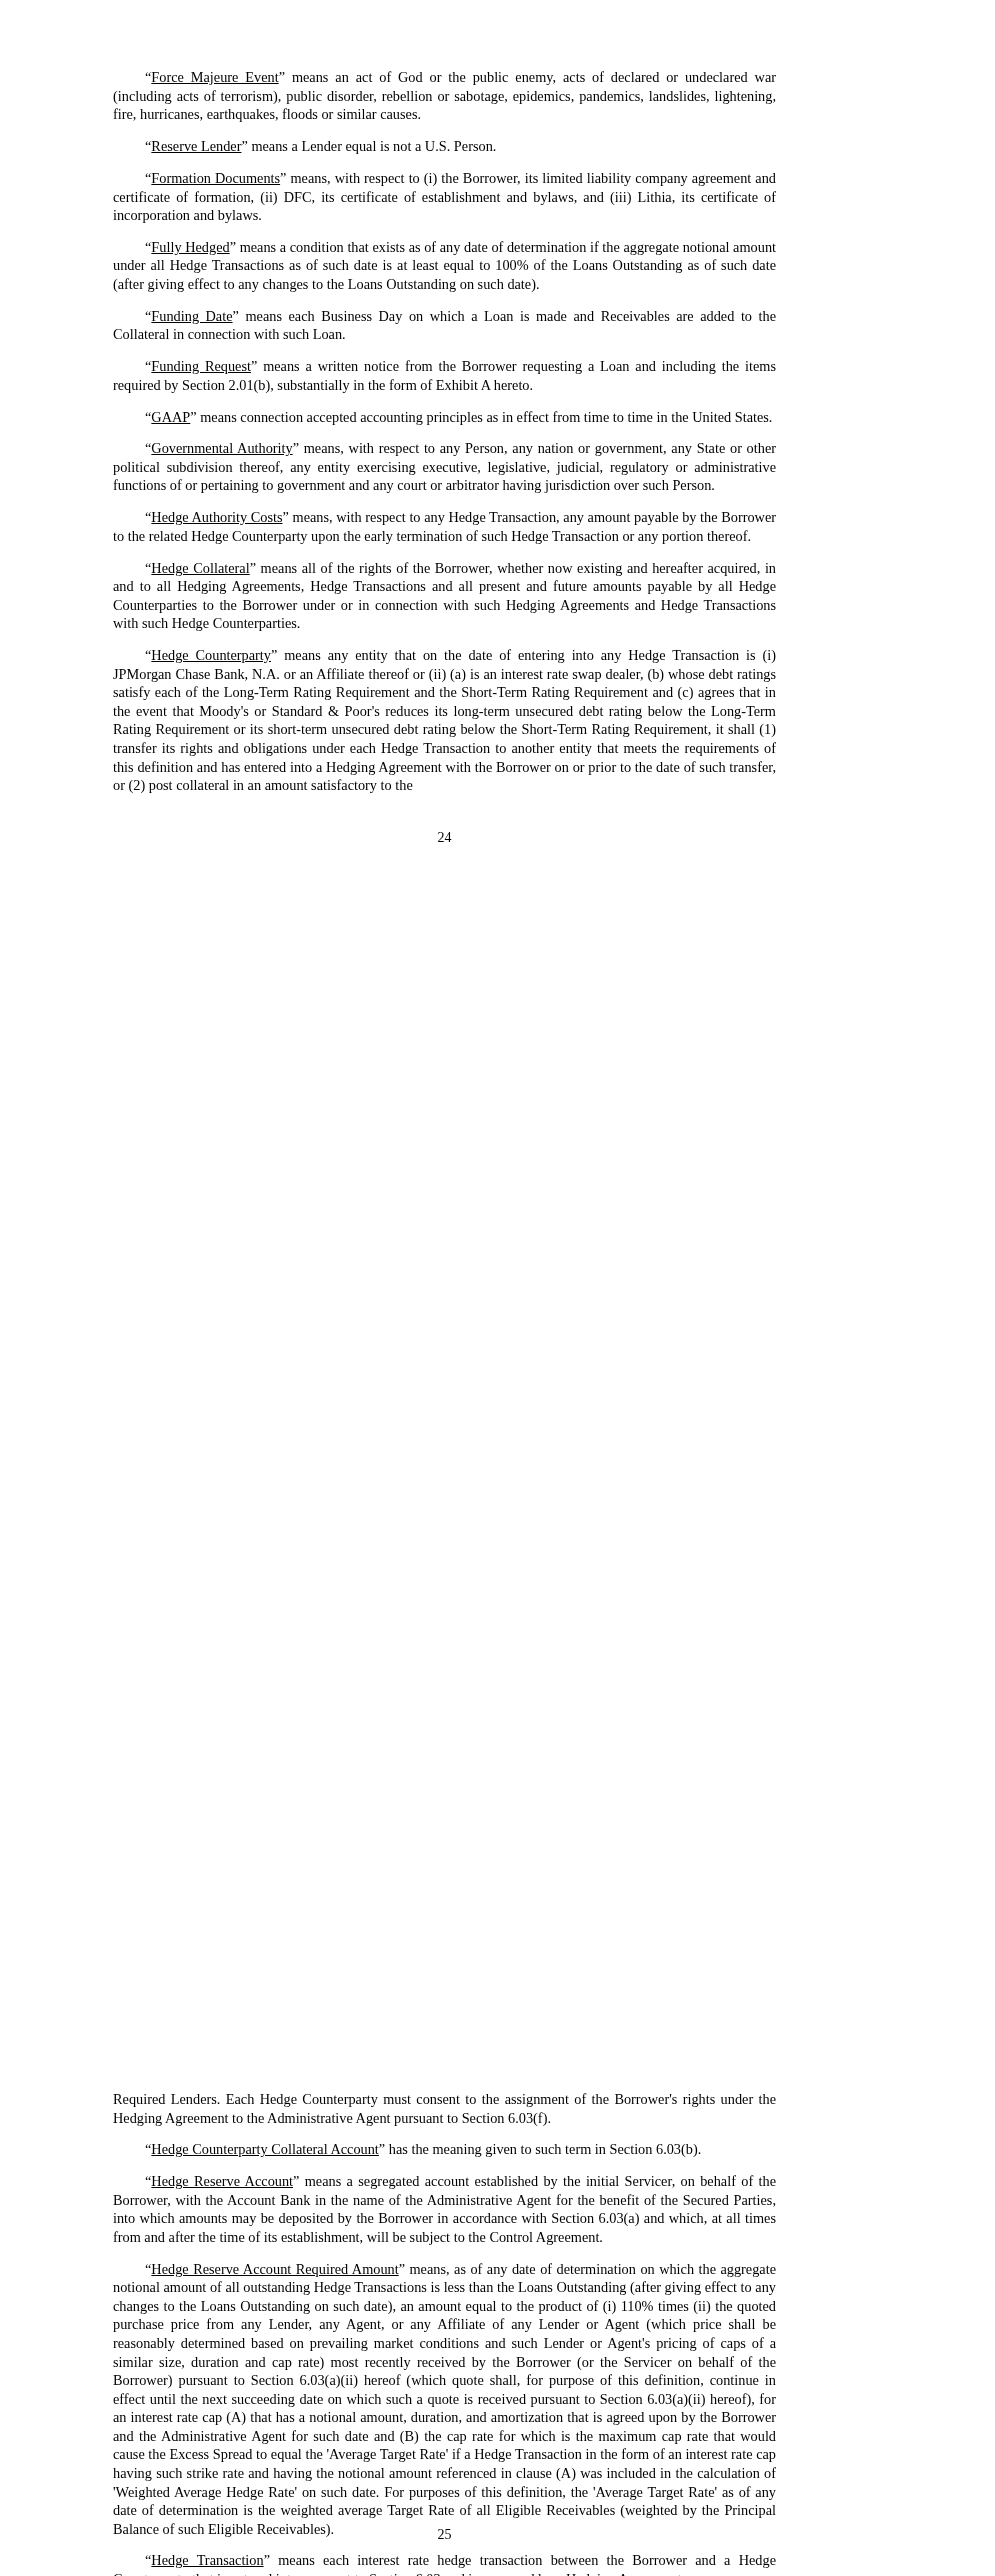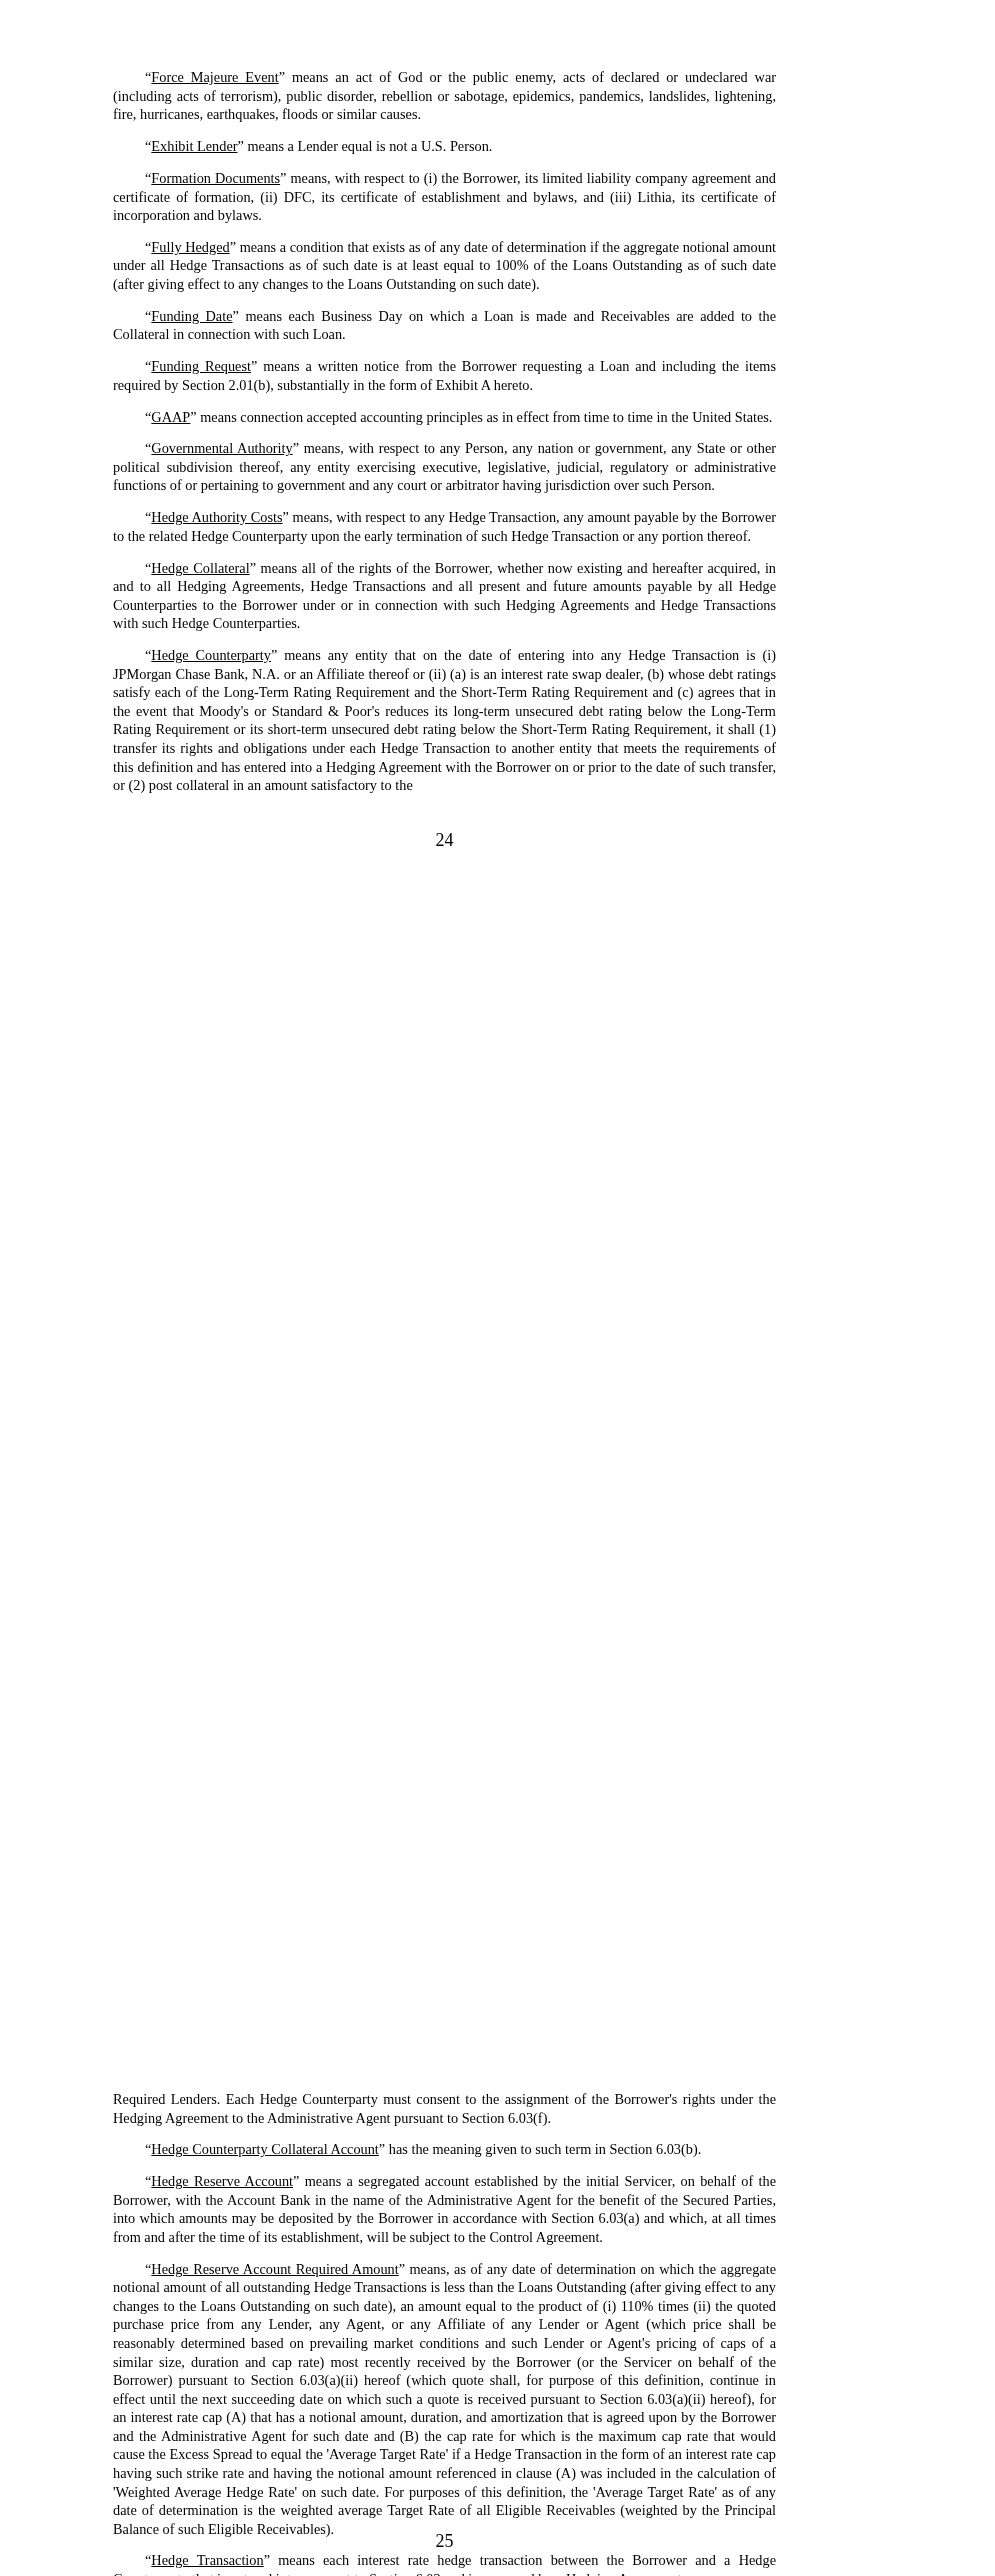--- a/index.html
+++ b/index.html
@@ -31,35 +31,35 @@
     text-align: justify;
     text-indent: 32px;
     hyphens: none;
   }
   p.para.noindent { text-indent: 0; }
   .term {
     text-decoration: underline;
   }
   .pagenum {
     text-align: center;
-    font-size: 18px;
+    font-size: 14px;
     line-height: 1.3;
   }
   .page-1 .pagenum { margin-top: 34px; }
-  .page-2 .pagenum { position: absolute; bottom: 23px; left: 0; right: 0; }
+  .page-2 .pagenum { position: absolute; bottom: 32px; left: 0; right: 0; }
 </style>
 </head>
 <body>
 
 <div class="page page-1">
   <div class="body-area">
 
     <p class="para"><span>“</span><span class="term">Force Majeure Event</span><span>” means an act of God or the public enemy, acts of declared or undeclared war (including acts of terrorism), public disorder, rebellion or sabotage, epidemics, pandemics, landslides, lightening, fire, hurricanes, earthquakes, floods or similar causes.</span></p>
 
-    <p class="para"><span>“</span><span class="term">Exhibit Lender</span><span>” means a Lender equal is not a U.S. Person.</span></p>
+    <p class="para"><span>“</span><span class="term">Reserve Lender</span><span>” means a Lender equal is not a U.S. Person.</span></p>
 
     <p class="para"><span>“</span><span class="term">Formation Documents</span><span>” means, with respect to (i) the Borrower, its limited liability company agreement and certificate of formation, (ii) DFC, its certificate of establishment and bylaws, and (iii) Lithia, its certificate of incorporation and bylaws.</span></p>
 
     <p class="para"><span>“</span><span class="term">Fully Hedged</span><span>” means a condition that exists as of any date of determination if the aggregate notional amount under all Hedge Transactions as of such date is at least equal to 100% of the Loans Outstanding as of such date (after giving effect to any changes to the Loans Outstanding on such date).</span></p>
 
     <p class="para"><span>“</span><span class="term">Funding Date</span><span>” means each Business Day on which a Loan is made and Receivables are added to the Collateral in connection with such Loan.</span></p>
 
     <p class="para"><span>“</span><span class="term">Funding Request</span><span>” means a written notice from the Borrower requesting a Loan and including the items required by Section 2.01(b), substantially in the form of Exhibit A hereto.</span></p>
 
     <p class="para"><span>“</span><span class="term">GAAP</span><span>” means connection accepted accounting principles as in effect from time to time in the United States.</span></p>

